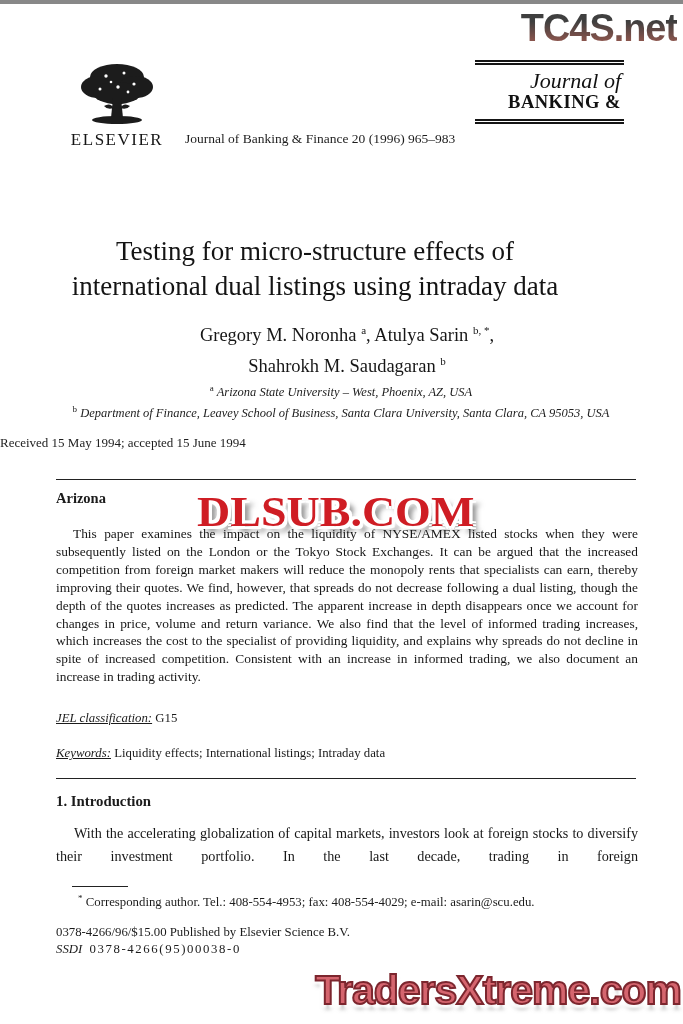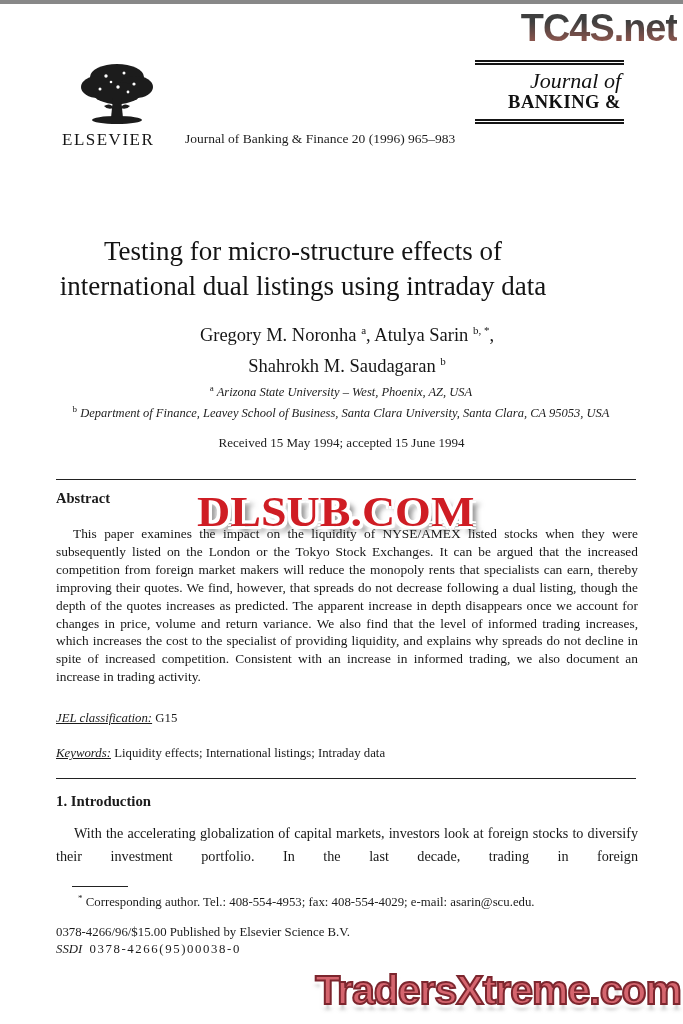--- a/index.html
+++ b/index.html
@@ -38,41 +38,41 @@
     position:absolute;top:963px;right:2px;
     font-family:"Liberation Sans", sans-serif;
     font-weight:bold;font-size:41px;letter-spacing:-1px;
     color:#d5656e;
     -webkit-text-stroke:2px #7c262e;
     text-shadow:
       -4px -4px 3px #fff, 4px -4px 3px #fff, -4px 4px 3px #fff, 4px 4px 3px #fff,
       0 5px 4px rgba(120,120,120,.6);
   }
   
-  .logo-block{position:absolute;left:62px;top:58px;width:110px;text-align:left;}
+  .logo-block{position:absolute;left:62px;top:58px;width:110px;text-align:center;}
   .logo-block svg{display:block;margin:0 auto;}
   .publisher-name{font-size:17px;letter-spacing:1.5px;margin-top:2px;color:#151515;}
   .citation{position:absolute;left:185px;top:127px;font-size:13.5px;color:#1d1d1d;}
   .masthead{
     position:absolute;left:475px;top:56px;width:146px;
     border-top:5px double #151515;border-bottom:5px double #151515;
     padding:5px 3px 7px 0;text-align:right;color:#111;
   }
   .masthead .m1{font-size:22px;line-height:22px;font-style:italic;}
   .masthead .m2,.masthead .m3{font-size:18.5px;font-weight:bold;line-height:20px;letter-spacing:.5px;}
   
-  .title{position:absolute;top:230px;left:0;width:606px;text-align:center;
+  .title{position:absolute;top:230px;left:12px;width:606px;text-align:center;
     font-size:27px;line-height:35px;color:#141414;}
   .authors{position:absolute;top:313px;left:0;width:628px;text-align:center;
     font-size:18.5px;line-height:26px;color:#161616;padding-left:33px;}
   .authors sup{font-size:11px;}
   .affils{position:absolute;top:376px;left:51px;width:580px;text-align:center;
     font-style:italic;font-size:12.5px;line-height:17px;color:#222;}
   .affils sup{font-size:9px;font-style:normal;}
-  .received{position:absolute;top:431px;left:0;width:683px;text-align:center;
+  .received{position:absolute;top:431px;left:0;width:683px;text-align:left;
     font-size:13px;color:#1d1d1d;}
   
   .rule{position:absolute;left:56px;width:580px;border-top:1.5px solid #222;}
   .rule1{top:475px;}
   .rule2{top:774px;}
   
   .abstract-head{position:absolute;top:486px;left:56px;font-size:14.5px;font-weight:bold;}
   .abstract-text{position:absolute;top:521px;left:56px;width:582px;
     font-size:13.4px;line-height:17.9px;text-align:justify;color:#171717;}
   .abstract-text .indent{display:inline-block;width:17px;}
@@ -146,21 +146,21 @@
   </div>
 
   <div class="affils">
     <div><sup>a</sup> <span>Arizona State University – West, Phoenix, AZ, USA</span></div>
     <div><sup>b</sup> <span>Department of Finance, Leavey School of Business, Santa Clara University, Santa Clara, CA 95053, USA</span></div>
   </div>
 
   <div class="received">Received 15 May 1994; accepted 15 June 1994</div>
 
   <div class="rule rule1"></div>
-  <div class="abstract-head">Abstract</div>
+  <div class="abstract-head">Arizona</div>
   <div class="abstract-text"><span class="indent"></span><span>This paper examines the impact on the liquidity of NYSE/AMEX listed stocks when they were subsequently listed on the London or the Tokyo Stock Exchanges. It can be argued that the increased competition from foreign market makers will reduce the monopoly rents that specialists can earn, thereby improving their quotes. We find, however, that spreads do not decrease following a dual listing, though the depth of the quotes increases as predicted. The apparent increase in depth disappears once we account for changes in price, volume and return variance. We also find that the level of informed trading increases, which increases the cost to the specialist of providing liquidity, and explains why spreads do not decline in spite of increased competition. Consistent with an increase in informed trading, we also document an increase in trading activity.</span></div>
 
   <div class="jel">
     <span class="lbl-i">JEL classification:</span>
     <span>G15</span>
   </div>
   <div class="keywords">
     <span class="lbl-i">Keywords:</span>
     <span>Liquidity effects; International listings; Intraday data</span>
   </div>

